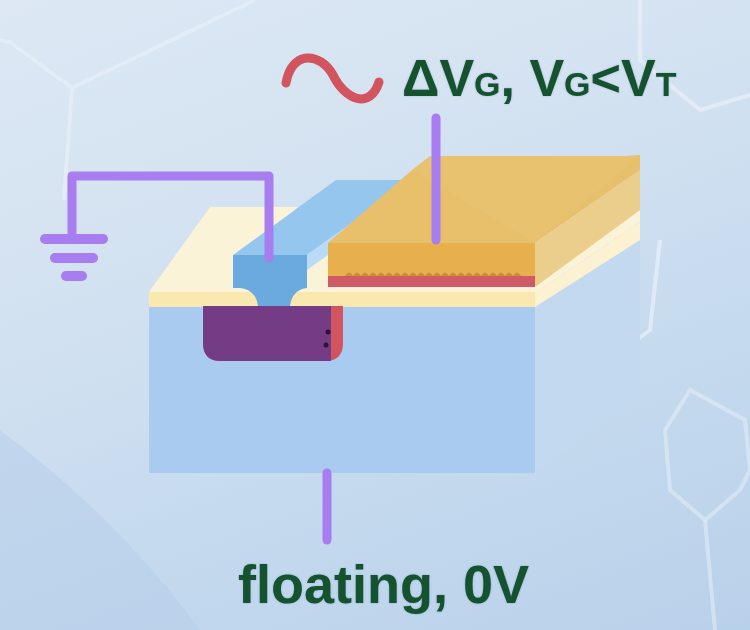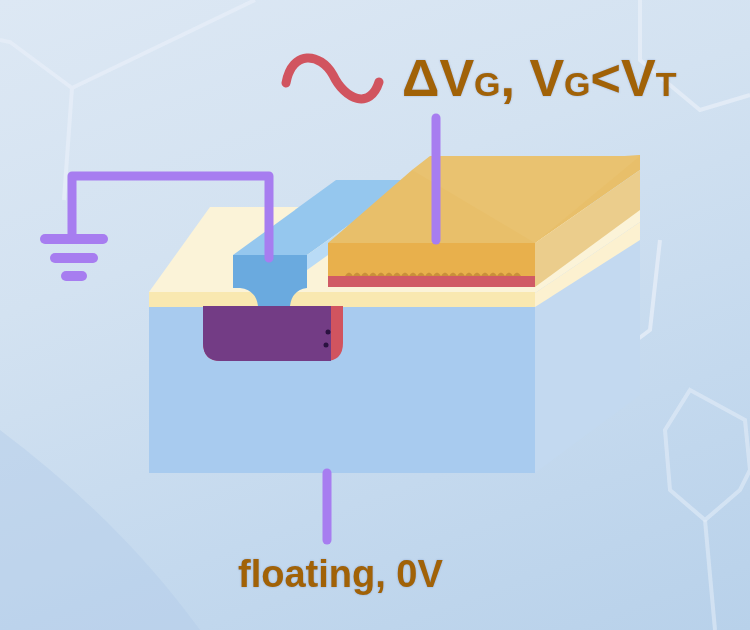--- a/index.html
+++ b/index.html
@@ -3,27 +3,27 @@
   <meta charset="utf-8">
   <style>
     html, body { margin: 0; padding: 0; }
     body {
       width: 750px; height: 630px; overflow: hidden; position: relative;
       background: linear-gradient(160deg, #dde8f4 0%, #d3e2f1 35%, #c4d9ee 70%, #b8d1ea 100%);
       font-family: "Liberation Sans", sans-serif;
     }
     #stage { position: absolute; left: 0; top: 0; width: 750px; height: 630px; }
     .label {
-      position: absolute; color: #a16207; font-weight: bold;
+      position: absolute; color: #14532d; font-weight: bold;
       text-shadow: 0 0 2px rgba(40,70,160,0.35);
       white-space: nowrap; font-family: "Liberation Sans", sans-serif;
     }
     #gate-label { left: 402px; top: 48px; font-size: 52px; letter-spacing: 0px; }
     #gate-label .sub { font-size: 34px; }
-    #body-label { left: 238px; top: 553px; font-size: 38px; text-align: center; }
+    #body-label { left: 238px; top: 553px; font-size: 54px; text-align: center; }
   </style>
 </head>
 <body>
 
 <div id="stage">
   <svg width="750" height="630" viewBox="0 0 750 630" xmlns="http://www.w3.org/2000/svg">
 
     <g stroke="#e6eef8" stroke-width="4" fill="none" opacity="0.8">
       <polyline points="0,40 10,42 72,88 255,0"></polyline>
       <line x1="72" y1="88" x2="64" y2="200"></line>

